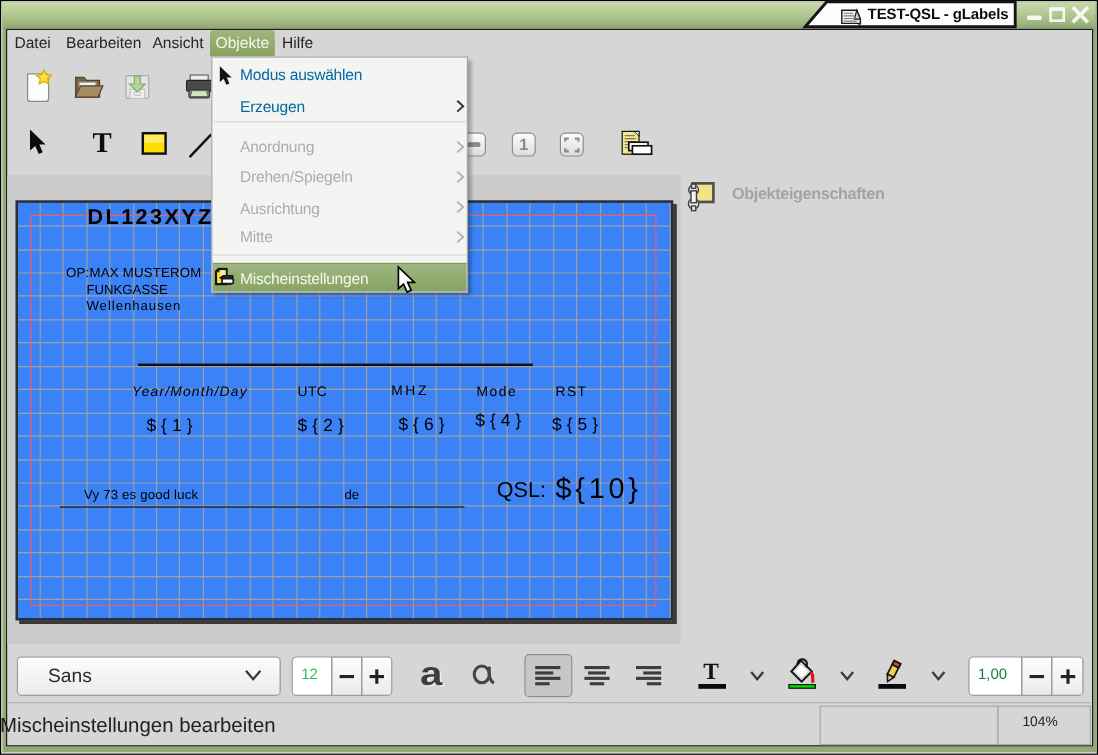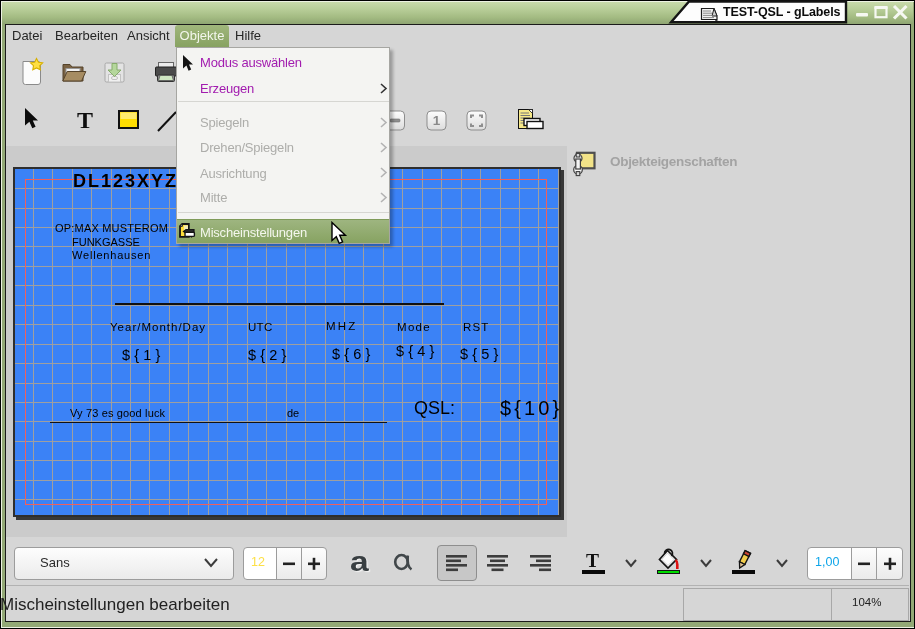--- a/index.html
+++ b/index.html
@@ -14,21 +14,21 @@
 .mbitem { top:25px; height:22px; font-size:13px; color:#262626; line-height:22px; }
 #objbox { left:175px; top:25px; width:54px; height:22px; border-radius:3px 3px 0 0; background:linear-gradient(to bottom,#a0b67c,#87a261); }
 #objbox span { display:block; text-align:center; color:#f3f6ec; font-size:13px; line-height:22px; }
 
 #canvas { left:6px; top:146px; width:561px; height:391px; background:#cbcbcb; }
 #label { position:absolute; left:7px; top:21px; width:548px; height:350px; background:#3b82f6; border:2px solid #2e2e2e; box-shadow:3px 3px 0 0 #383838; }
 #margin { position:absolute; left:10.3px; top:10.3px; width:521.5px; height:326px; border:1.5px solid #f15f5c; }
 #label .t { position:absolute; color:#000; white-space:nowrap; }
 
 #menu { left:176px; top:47px; width:214px; height:197px; overflow:hidden; background:#f4f4f2; border:1px solid #a6a6a2; box-shadow:3px 3px 3px rgba(0,0,0,0.28); }
-#menu .mi { position:absolute; left:23px; font-size:13px; letter-spacing:-0.2px; color:#a21caf; white-space:nowrap; }
+#menu .mi { position:absolute; left:23px; font-size:13px; letter-spacing:-0.2px; color:#0369a1; white-space:nowrap; }
 #menu .gray { color:#adadaa; }
 #menu .sep { position:absolute; left:1px; width:211px; height:1px; background:#d6d6d2; }
 #mischrow { position:absolute; left:0px; top:170.5px; width:212px; height:25.5px; background:linear-gradient(to bottom,#9eb580,#86a260); border-top:1px solid #7f9b59; }
 #menu .white { color:#f4f7ed; }
 
 .ctl { top:547px; height:33px; }
 .btnface { background:linear-gradient(to bottom,#fdfdfd,#ebebeb); border:1px solid #9c9c9c; }
 .entry { background:#fff; border:1px solid #9c9c9c; }
 #statusline { left:6px; top:585px; width:903px; height:1px; background:#b2b2b2; }
 .sbox { top:588px; height:33px; border:1px solid #a8a8a8; }
@@ -206,56 +206,56 @@
           <line x1="0" y1="291.5" x2="544" y2="291.5"></line>
           <line x1="0" y1="311.5" x2="544" y2="311.5"></line>
           <line x1="0" y1="330.5" x2="544" y2="330.5"></line>
         </g>
       </svg>
     <div id="margin"></div>
     <div class="t" style="left:58px;top:2px;font-size:18px;font-weight:bold;letter-spacing:2px;line-height:21px;">DL123XYZ</div>
     <div class="t" style="left:40px;top:53px;font-size:11px;letter-spacing:0.2px;">OP:MAX MUSTEROM</div>
     <div class="t" style="left:57px;top:67.2px;font-size:11px;line-height:13.2px;">FUNKGASSE<br><span style="letter-spacing:0.8px;">Wellenhausen</span></div>
     <div class="t" style="left:100px;top:134px;width:329px;height:2px;background:#111;"></div>
-    <div class="t" style="left:95px;top:152px;font-size:11.5px;letter-spacing:1px;">Year/Month/Day</div>
+    <div class="t" style="left:95px;top:152px;font-size:11.5px;letter-spacing:1px;font-style:italic;">Year/Month/Day</div>
     <div class="t" style="left:233px;top:152px;font-size:11.5px;letter-spacing:0.3px;">UTC</div>
     <div class="t" style="left:311px;top:151px;font-size:11.5px;letter-spacing:2.2px;">MHZ</div>
     <div class="t" style="left:382px;top:152px;font-size:11.5px;letter-spacing:1.3px;">Mode</div>
     <div class="t" style="left:448px;top:152px;font-size:11.5px;letter-spacing:1.1px;">RST</div>
     <div class="t" style="left:107px;top:178px;font-size:14.5px;letter-spacing:4.2px;">${1}</div>
     <div class="t" style="left:233px;top:178px;font-size:14.5px;letter-spacing:4.2px;">${2}</div>
     <div class="t" style="left:317px;top:176.5px;font-size:14.5px;letter-spacing:4.2px;">${6}</div>
     <div class="t" style="left:381px;top:174px;font-size:14.5px;letter-spacing:4.2px;">${4}</div>
     <div class="t" style="left:445px;top:177px;font-size:14.5px;letter-spacing:4.2px;">${5}</div>
     <div class="t" style="left:39px;top:237.5px;font-size:11px;letter-spacing:0.15px;padding-left:16px;">Vy 73 es good luck</div>
     <div class="t" style="left:272px;top:237.5px;font-size:11px;">de</div>
     <div class="t" style="left:35px;top:252.5px;width:337px;height:1.5px;background:#111;"></div>
     <div class="t" style="left:399px;top:229px;font-size:18px;line-height:20px;">QSL:</div>
-    <div class="t" style="left:448px;top:229px;font-size:20px;line-height:20px;letter-spacing:3.1px;padding-left:37px;">${10}</div>
+    <div class="t" style="left:448px;top:229px;font-size:24px;line-height:20px;letter-spacing:3.1px;">${10}</div>
   </div>
 </div>
 
 <svg class="abs" style="left:570px;top:148px" width="28" height="30" viewBox="0 0 28 30">
   <rect x="7" y="4.8" width="17.5" height="15.5" fill="#f2e388" stroke="#4f4f4f" stroke-width="2.2"></rect>
   <circle cx="8" cy="10.2" r="4" fill="#f4f4f4" stroke="#3f3f3f" stroke-width="1.2"></circle>
   <circle cx="8" cy="21.8" r="4.3" fill="#f4f4f4" stroke="#3f3f3f" stroke-width="1.2"></circle>
   <rect x="5.8" y="11" width="4.6" height="10" fill="#f4f4f4" stroke="#3f3f3f" stroke-width="1.2"></rect>
   <rect x="6.2" y="5.4" width="3.6" height="3.6" fill="#d6d6d6" stroke="#3f3f3f" stroke-width="1.1"></rect>
   <rect x="6.2" y="23.6" width="3.6" height="4" fill="#d6d6d6" stroke="#3f3f3f" stroke-width="1.1"></rect>
 </svg>
 <div class="abs txt" style="left:610px;top:154px;font-size:13.5px;font-weight:bold;color:#a3a3a3;letter-spacing:-0.3px;">Objekteigenschaften</div>
 
 <div class="abs ctl btnface" style="left:14px;width:220px;border-radius:4px;"></div>
-<div class="abs txt" style="left:40px;top:555px;font-size:13px;color:#2b2b2b;">Sans</div>
+<div class="abs txt" style="left:40px;top:555px;font-size:16px;color:#2b2b2b;">Sans</div>
 <svg class="abs" style="left:204px;top:558px" width="14" height="10">
     <path d="M1,1 L7,8 L13,1" fill="none" stroke="#3c3c3c" stroke-width="2"></path>
   </svg>
 
 <div class="abs ctl entry" style="left:243px;width:34px;border-radius:4px 0 0 4px;"></div>
-<div class="abs txt" style="left:251px;top:555px;font-size:12.5px;color:#fde047;">12</div>
+<div class="abs txt" style="left:251px;top:555px;font-size:12.5px;color:#22c55e;">12</div>
 <div class="abs ctl btnface" style="left:276px;width:26px;"></div>
 <div class="abs ctl btnface" style="left:301px;width:26px;border-radius:0 4px 4px 0;"></div>
 <svg class="abs" style="left:276px;top:547px" width="52" height="33">
   <rect x="7" y="15.5" width="12" height="2.6" fill="#222"></rect>
   <rect x="32" y="15.5" width="12" height="2.6" fill="#222"></rect>
     <rect x="36.7" y="10.8" width="2.6" height="12" fill="#222"></rect>
 </svg>
 
 <div class="abs txt" style="left:350px;top:548px;font-size:28px;font-weight:bold;color:#383e41;line-height:27px;transform:scaleX(1.2);transform-origin:0 0;text-shadow:1px 1px 1px rgba(255,255,255,0.75);">a</div>
 <svg class="abs" style="left:392px;top:550px" width="24" height="24">
@@ -310,21 +310,21 @@
     <rect x="8.2" y="3" width="6" height="3.6" fill="#cc4433" stroke="#141414" stroke-width="1.4"></rect>
     <path d="M8.2,15.5 h6 l-3,5.5 Z" fill="#e3c393" stroke="#141414" stroke-width="1.3"></path>
   </g>
 </svg>
 <div class="abs" style="left:732px;top:570px;width:23px;height:4px;background:#0a0a0a;"></div>
 <svg class="abs" style="left:776px;top:559px" width="12" height="9">
     <path d="M1,1 L6,7 L11,1" fill="none" stroke="#3c3c3c" stroke-width="2"></path>
   </svg>
 
 <div class="abs ctl entry" style="left:807px;width:45px;border-radius:4px 0 0 4px;"></div>
-<div class="abs txt" style="left:815px;top:555px;font-size:12.5px;color:#0ea5e9;">1,00</div>
+<div class="abs txt" style="left:815px;top:555px;font-size:12.5px;color:#15803d;">1,00</div>
 <div class="abs ctl btnface" style="left:851px;width:26px;"></div>
 <div class="abs ctl btnface" style="left:876px;width:27px;border-radius:0 4px 4px 0;"></div>
 <svg class="abs" style="left:851px;top:547px" width="52" height="33">
   <rect x="7" y="15.5" width="12" height="2.6" fill="#222"></rect>
   <rect x="33" y="15.5" width="12" height="2.6" fill="#222"></rect>
     <rect x="37.7" y="10.8" width="2.6" height="12" fill="#222"></rect>
 </svg>
 
 <div id="statusline" class="abs"></div>
 <div class="abs txt" style="left:0;top:595px;font-size:17px;color:#222;text-align:center;">Mischeinstellungen bearbeiten</div>
@@ -335,21 +335,21 @@
 <div id="menu" class="abs">
   <svg style="position:absolute;left:6px;top:7px" width="14" height="16">
       <path d="M0,0 L0,13.5 L3.4,10.6 L5.6,15.7 L8.2,14.5 L6,9.6 L10,9.6 Z" fill="#141414"></path>
     </svg>
   <div class="mi" style="top:7px;">Modus auswählen</div>
   <div class="mi" style="top:32.5px;">Erzeugen</div>
   <svg style="position:absolute;left:203px;top:34.5px" width="8" height="12">
       <path d="M1,1 L6,5.5 L1,10" fill="none" stroke="#333" stroke-width="1.6"></path>
     </svg>
   <div class="sep" style="top:53px;"></div>
-  <div class="mi gray" style="top:66.5px;">Spiegeln</div>
+  <div class="mi gray" style="top:66.5px;">Anordnung</div>
   <div class="mi gray" style="top:92px;">Drehen/Spiegeln</div>
   <div class="mi gray" style="top:117.5px;text-align:right;">Ausrichtung</div>
   <div class="mi gray" style="top:142px;">Mitte</div>
   <svg style="position:absolute;left:203px;top:68.5px" width="8" height="12">
       <path d="M1,1 L6,5.5 L1,10" fill="none" stroke="#b3b3b3" stroke-width="1.6"></path>
     </svg>
   <svg style="position:absolute;left:203px;top:93.8px" width="8" height="12">
       <path d="M1,1 L6,5.5 L1,10" fill="none" stroke="#b3b3b3" stroke-width="1.6"></path>
     </svg>
   <svg style="position:absolute;left:203px;top:119.3px" width="8" height="12">

